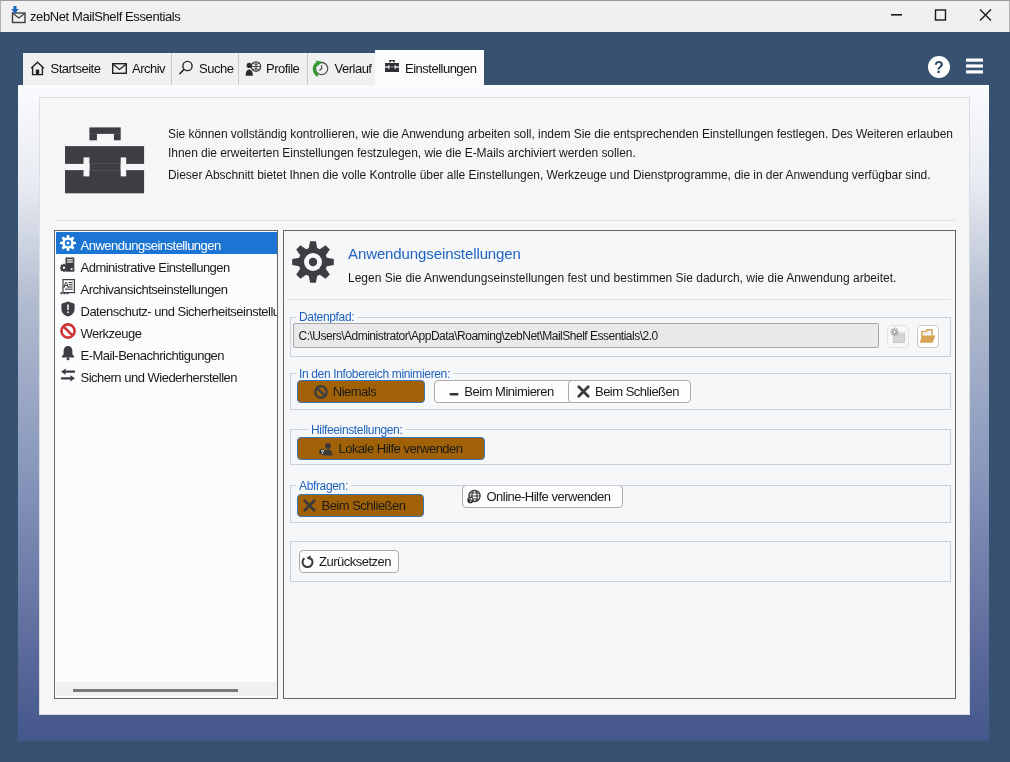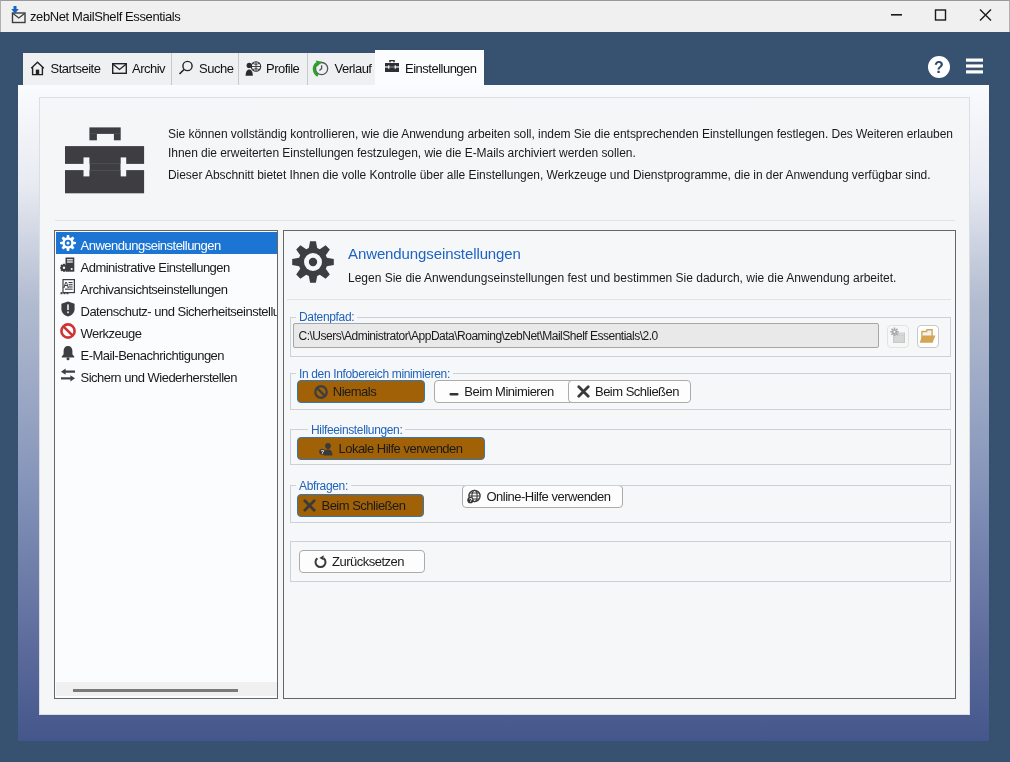--- a/index.html
+++ b/index.html
@@ -284,18 +284,18 @@
       </svg>Online-Hilfe verwenden</div>
 
  <div class="abs grp" style="top:253.5px;height:36px;"></div>
  <div class="abs grplabel" style="left:12px;top:247.5px;">Abfragen:</div>
  <div class="abs btn sel" style="left:13px;top:263px;width:127px;padding-right:12px;"><svg width="13" height="13" viewBox="0 0 13 13">
         <path d="M1.8 1.8 L11.2 11.2 M11.2 1.8 L1.8 11.2" stroke="#3a3a3a" stroke-width="2.8" stroke-linecap="round"></path>
       </svg>Beim Schließen</div>
 
  <div class="abs grp" style="top:310px;height:39px;"></div>
  <div class="abs grplabel" style="left:12px;top:320px;">Funktionen:</div>
- <div class="abs btn" style="left:15px;top:319px;width:126px;padding-right:6px;">
+ <div class="abs btn" style="left:15px;top:319px;width:100px;padding-right:6px;">
   <svg width="13" height="14" viewBox="0 0 13 14">
         <path d="M3.4 3.2 A 5 5 0 1 0 9.6 3.2" fill="none" stroke="#3a3a3a" stroke-width="2"></path>
         <path d="M9.6 0.2 L9.6 5.2 L5.4 2.9 Z" fill="#3a3a3a"></path>
       </svg>Zurücksetzen</div>
 </div>
 
 </body></html>

